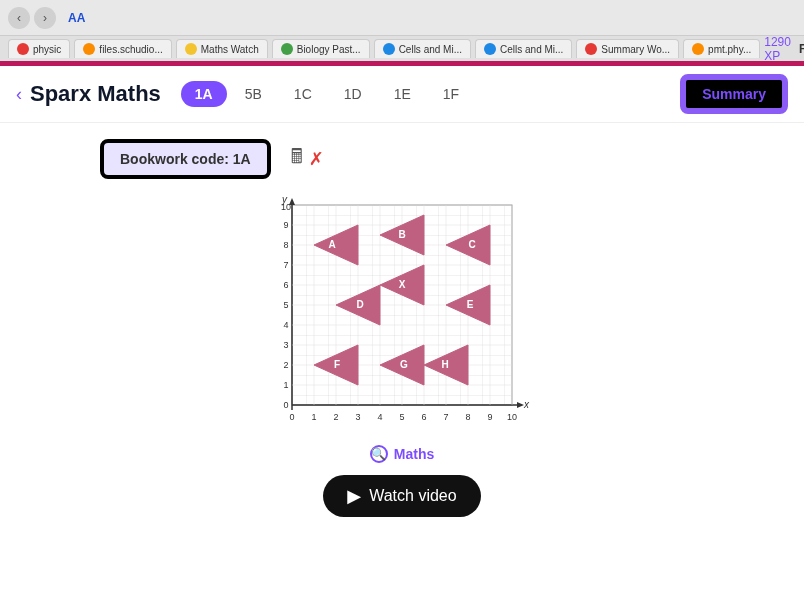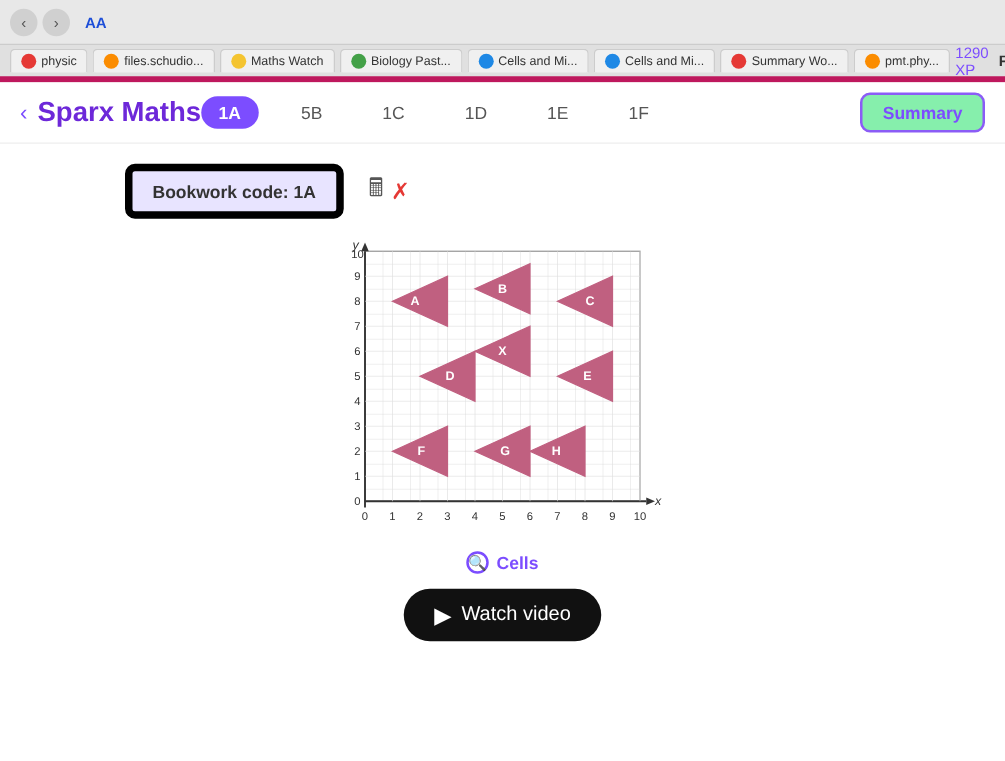--- a/index.html
+++ b/index.html
@@ -112,49 +112,50 @@
       color: #7c4dff;
       font-size: 18px;
       cursor: pointer;
       margin-right: 8px;
       background: none;
       border: none;
     }
     .sparx-title {
       font-size: 22px;
       font-weight: bold;
-      color: #6d28d9;
+      color: #0f172a;
       flex: 0 0 auto;
+      margin-right: 20px;
     }
     .section-tabs {
       display: flex;
       align-items: flex-start;
-      gap: 20px;
+      gap: 4px;
       flex: 1;
     }
     .section-tab {
       padding: 5px 14px;
       border-radius: 16px;
       font-size: 14px;
       cursor: pointer;
       border: none;
       background: transparent;
       color: #555;
       font-weight: 500;
     }
     .section-tab.active {
       background: #7c4dff;
       color: #fff;
       font-weight: bold;
     }
     .summary-btn {
       margin-left: auto;
       padding: 6px 16px;
-      background: #86efac;
-      border: 2px solid #8b5cf6;
+      background: #000000;
+      border: 6px solid #8b5cf6;
       border-radius: 8px;
       color: #7c4dff;
       font-weight: bold;
       font-size: 14px;
       cursor: pointer;
     }
 
     
     .question-area {
       flex: 1;
@@ -168,21 +169,21 @@
     .bookwork-row {
       display: flex;
       align-items: center;
       gap: 20px;
       margin-bottom: 16px;
       align-self: flex-start;
       margin-left: 60px;
     }
     .bookwork-code {
       background: #e8e4ff;
-      border: 6px solid #000000;
+      border: 4px solid #000000;
       border-radius: 8px;
       padding: 8px 16px;
       font-size: 14px;
       font-weight: bold;
       color: #333;
     }
     .calculator-info {
       display: flex;
       align-items: center;
       gap: 6px;
@@ -409,21 +410,21 @@
         <polygon points="118,170 162,150 162,190" fill="#c06080" stroke="#c06080" stroke-width="1"></polygon>
         <text x="142" y="173" font-size="10" font-weight="bold" fill="#fff" text-anchor="middle">G</text>
 
         <polygon points="162,170 206,150 206,190" fill="#c06080" stroke="#c06080" stroke-width="1"></polygon>
         <text x="183" y="173" font-size="10" font-weight="bold" fill="#fff" text-anchor="middle">H</text>
       </svg>
     </div>
 
     <button class="zoom-btn">
       <span style="width:18px;height:18px;border-radius:50%;border:2px solid #7c4dff;display:inline-flex;align-items:center;justify-content:center;font-size:12px;color:#7c4dff;">🔍</span>
-      <span>Cells</span>
+      <span>Maths</span>
     </button>
 
     <button class="watch-video-btn">
       <span style="font-size:18px;">▶</span>
       <span>Watch video</span>
     </button>
   </div>
 </div>
 
 </body></html>

